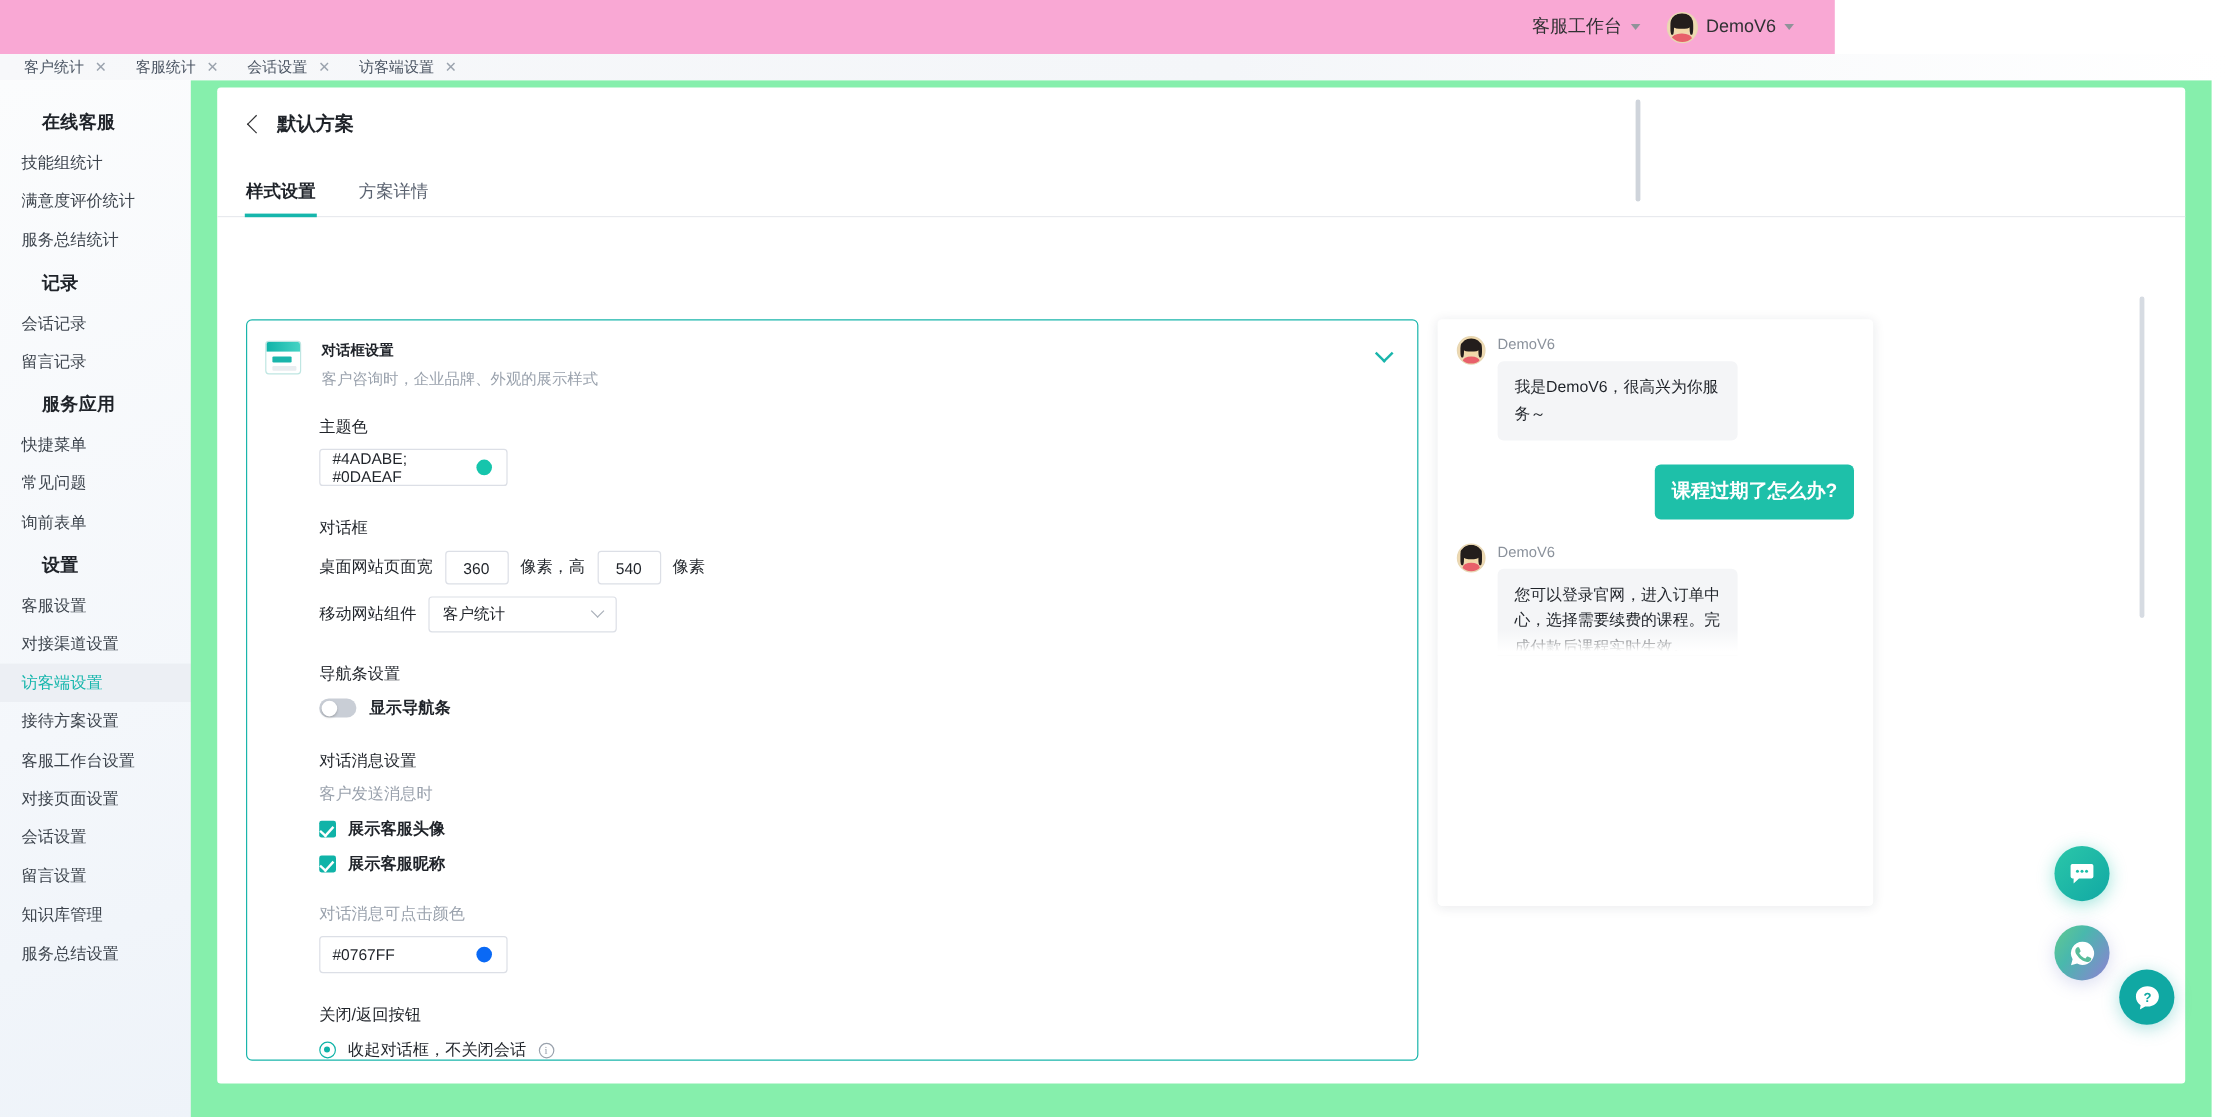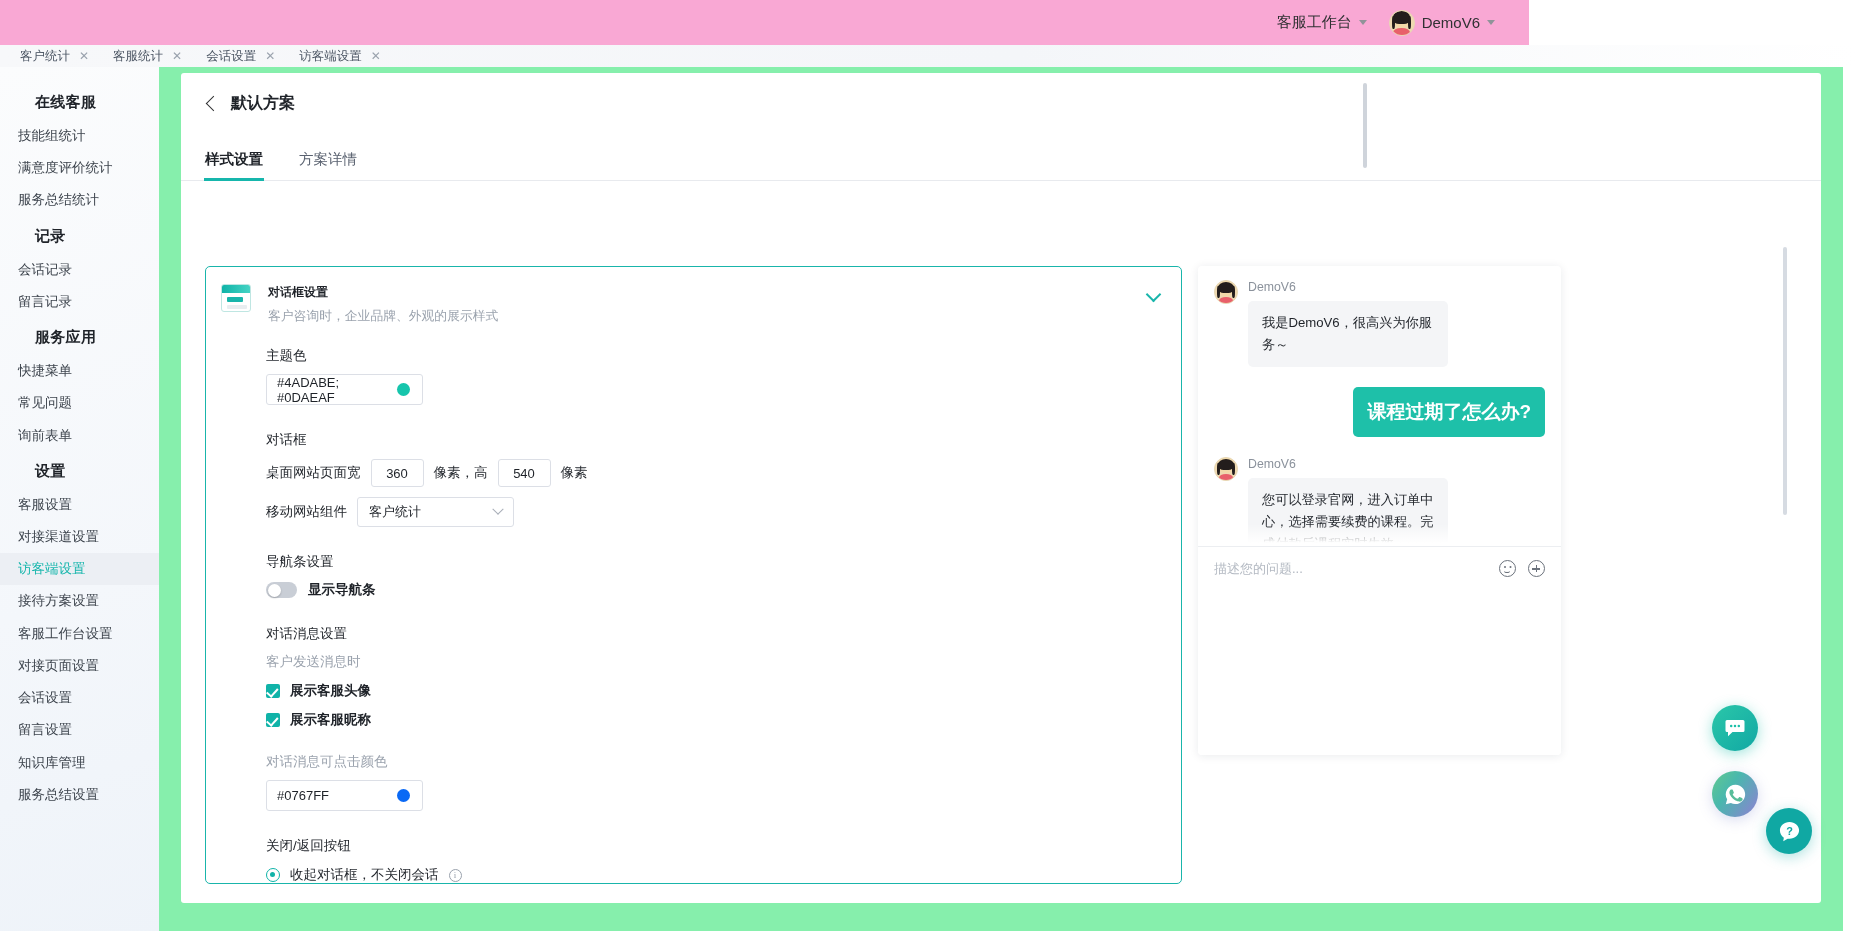--- a/index.html
+++ b/index.html
@@ -158,21 +158,21 @@
   .msg .av { width:24px;height:24px; flex:none; }
   .msg .body { min-width:0; }
   .msg .who { font-size:12.3px; color:#8b929c; margin-bottom:7px; }
   .bubble-in {
     background:#f4f5f7; border-radius:5px; padding:11px 14px; font-size:13.2px; color:#1f2329;
     line-height:1.65; max-width:200px;
   }
   .msg-out { display:flex; justify-content:flex-end; margin-top:20px; }
   .bubble-out {
     background:#1ec0a9; color:#ffffff; font-weight:bold; border-radius:5px; padding:11px 14px;
-    font-size:19px; line-height:1.5; max-width:215px;
+    font-size:16px; line-height:1.5; max-width:215px;
   }
   .chat-fade { position:absolute; left:0; top:258px; width:363px; height:22px;
     background:linear-gradient(to bottom, rgba(255,255,255,0), #ffffff 85%); }
   .chat-input {
     position:absolute; left:0; top:280px; width:363px; height:44px;
     border-top:1px solid #eceef1; display:flex; align-items:center; padding:0 16px; gap:12px;
   }
   .chat-input .ph { flex:1; font-size:13px; color:#b3b9c2; }
   .ico-circle { width:17px;height:17px;border-radius:50%;border:1.5px solid #6b727c; position:relative; flex:none; cursor:pointer; }
   .ico-circle.smile::before{content:"";position:absolute;left:3.5px;top:4.5px;width:2px;height:2px;border-radius:50%;background:#6b727c;box-shadow:5.5px 0 0 #6b727c;}
@@ -382,25 +382,20 @@
               </span>
             <span class="body">
               <div class="who">DemoV6</div>
               <div class="bubble-in">您可以登录官网，进入订单中心，选择需要续费的课程。完成付款后课程实时生效。</div>
             </span>
           </div>
 
         </div>
         <div class="chat-fade"></div>
 
-        <div class="chat-input">
-          <span class="ph">描述您的问题...</span>
-          <span class="ico-circle smile"></span>
-          <span class="ico-circle plus"></span>
-        </div>
         <div class="chat-rest"></div>
       </div>
 
       <div class="pv-scroll-a" style="left:1182px; top:10px;"></div>
     </div>
 
     <div class="pv-scroll-b" style="left:1624px; top:180px;"></div>
   </div>
 
   <div class="fab fab-chat">

